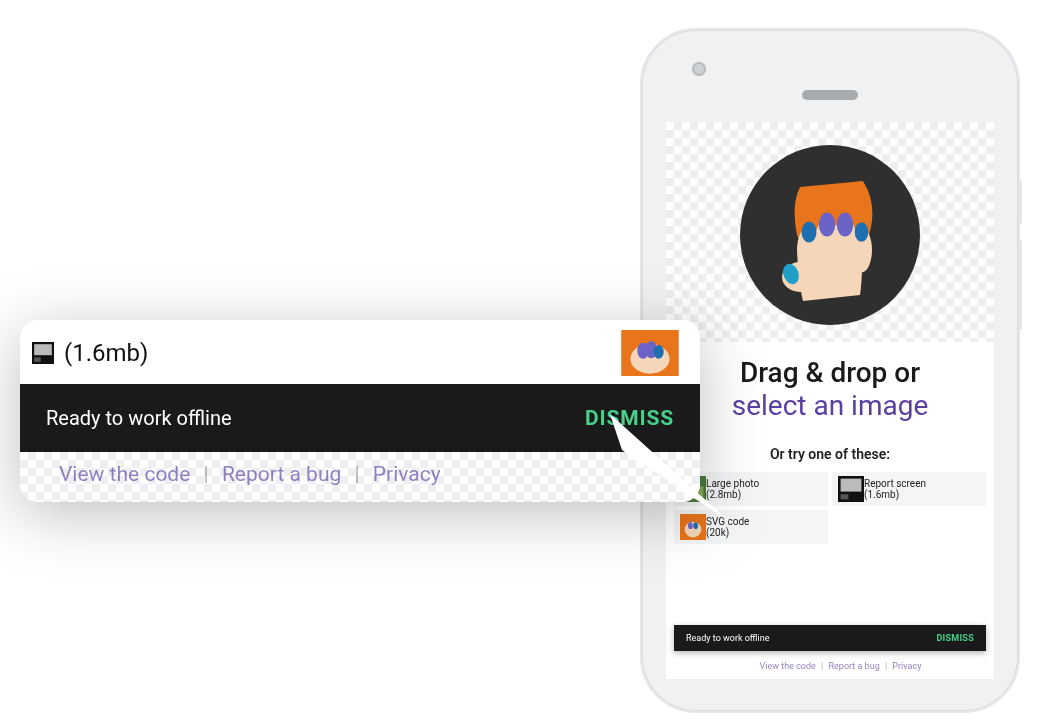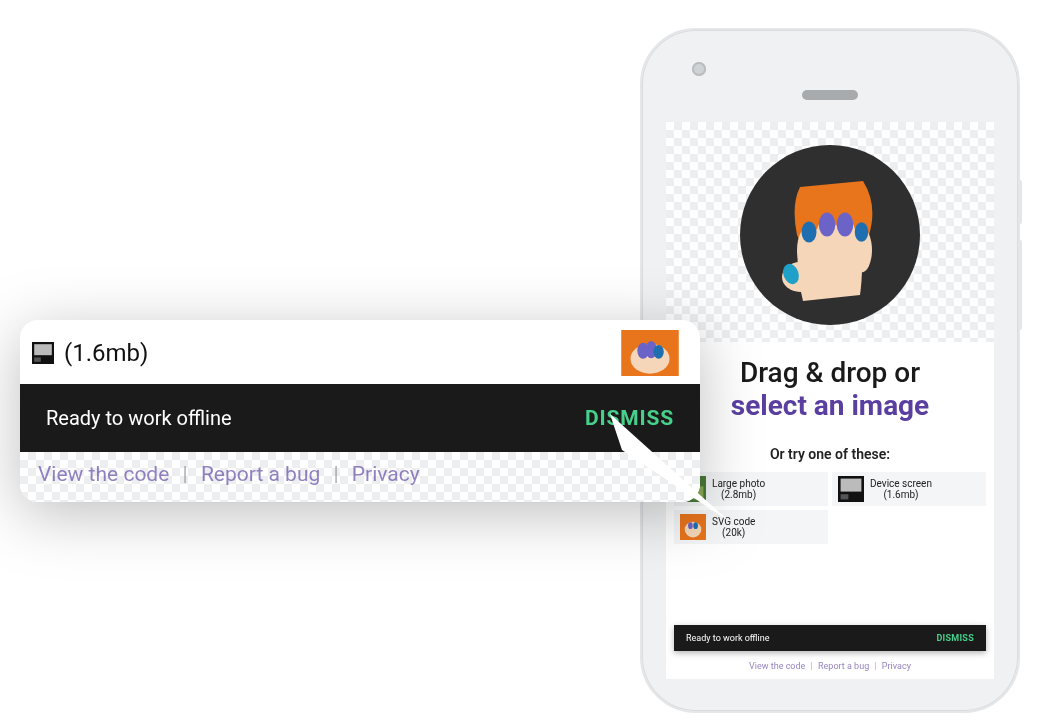--- a/index.html
+++ b/index.html
@@ -79,44 +79,43 @@
     text-align:center;
     padding: 14px 10px 6px;
   }
   .headline .line1 {
     font-size: 28px;
     font-weight: 500;
     color:#1a1a1a;
   }
   .headline .line2 {
     font-size: 28px;
-    font-weight: 700;
+    font-weight: 400;
     color:#5a3fa0;
     cursor:pointer;
   }
   .subhead {
     text-align:center;
     font-size:14px;
     font-weight:600;
     color:#222;
     margin:18px 0 10px;
   }
 
   .samples {
     display:grid;
     grid-template-columns: 1fr 1fr;
     gap:4px;
     padding: 0 8px;
   }
   .sample {
-    display:flex; align-items:center; gap:6px;
+    display:flex; align-items:center; 
     background:#f4f5f6;
     padding:4px 6px;
     cursor:pointer;
-    text-align:center;
   }
   .thumb {
     width:26px; height:26px; flex:none;
     border-radius:2px;
     display:flex; align-items:center; justify-content:center;
   }
   .thumb svg{width:100%;height:100%;}
   .sample-txt { font-size:10px; line-height:1.15; color:#222; }
 
   .toast {
@@ -190,20 +189,21 @@
   }
   .co-footer-inner{
     font-size:21px;
     color:#5a3fa0;
     white-space:nowrap;
     overflow:hidden;
   }
   .co-footer-inner .sep{ color:#888; margin:0 8px; }
   .covered {
     opacity:.65;
+    margin-left:21px;
   }
 </style>
 </head>
 <body>
 
 <div class="phone">
   <div class="phone-cam"></div>
   <div class="phone-speaker"></div>
   <div class="phone-side1"></div>
   <div class="phone-side2"></div>
@@ -256,21 +256,21 @@
       </div>
       <div class="sample">
         <div class="thumb">
           <svg viewBox="0 0 10 10">
               <rect width="10" height="10" fill="#111"></rect>
               <rect x="1" y="1" width="8" height="5" fill="#bbb"></rect>
               <rect x="1" y="7" width="3" height="2" fill="#555"></rect>
             </svg>
         </div>
         <div class="sample-txt">
-          <div>Device screen</div>
+          <div>Report screen</div>
           <div>(1.6mb)</div>
         </div>
       </div>
       <div class="sample">
         <div class="thumb">
           <svg viewBox="0 0 10 10">
               <rect width="10" height="10" fill="#e8741c"></rect>
               <ellipse cx="5" cy="6" rx="3.2" ry="3" fill="#f5d6b8"></ellipse>
               <ellipse cx="4" cy="4.5" rx=".9" ry="1.3" fill="#6b63c7"></ellipse>
               <ellipse cx="6" cy="4.5" rx=".9" ry="1.3" fill="#1f6fb0"></ellipse>

